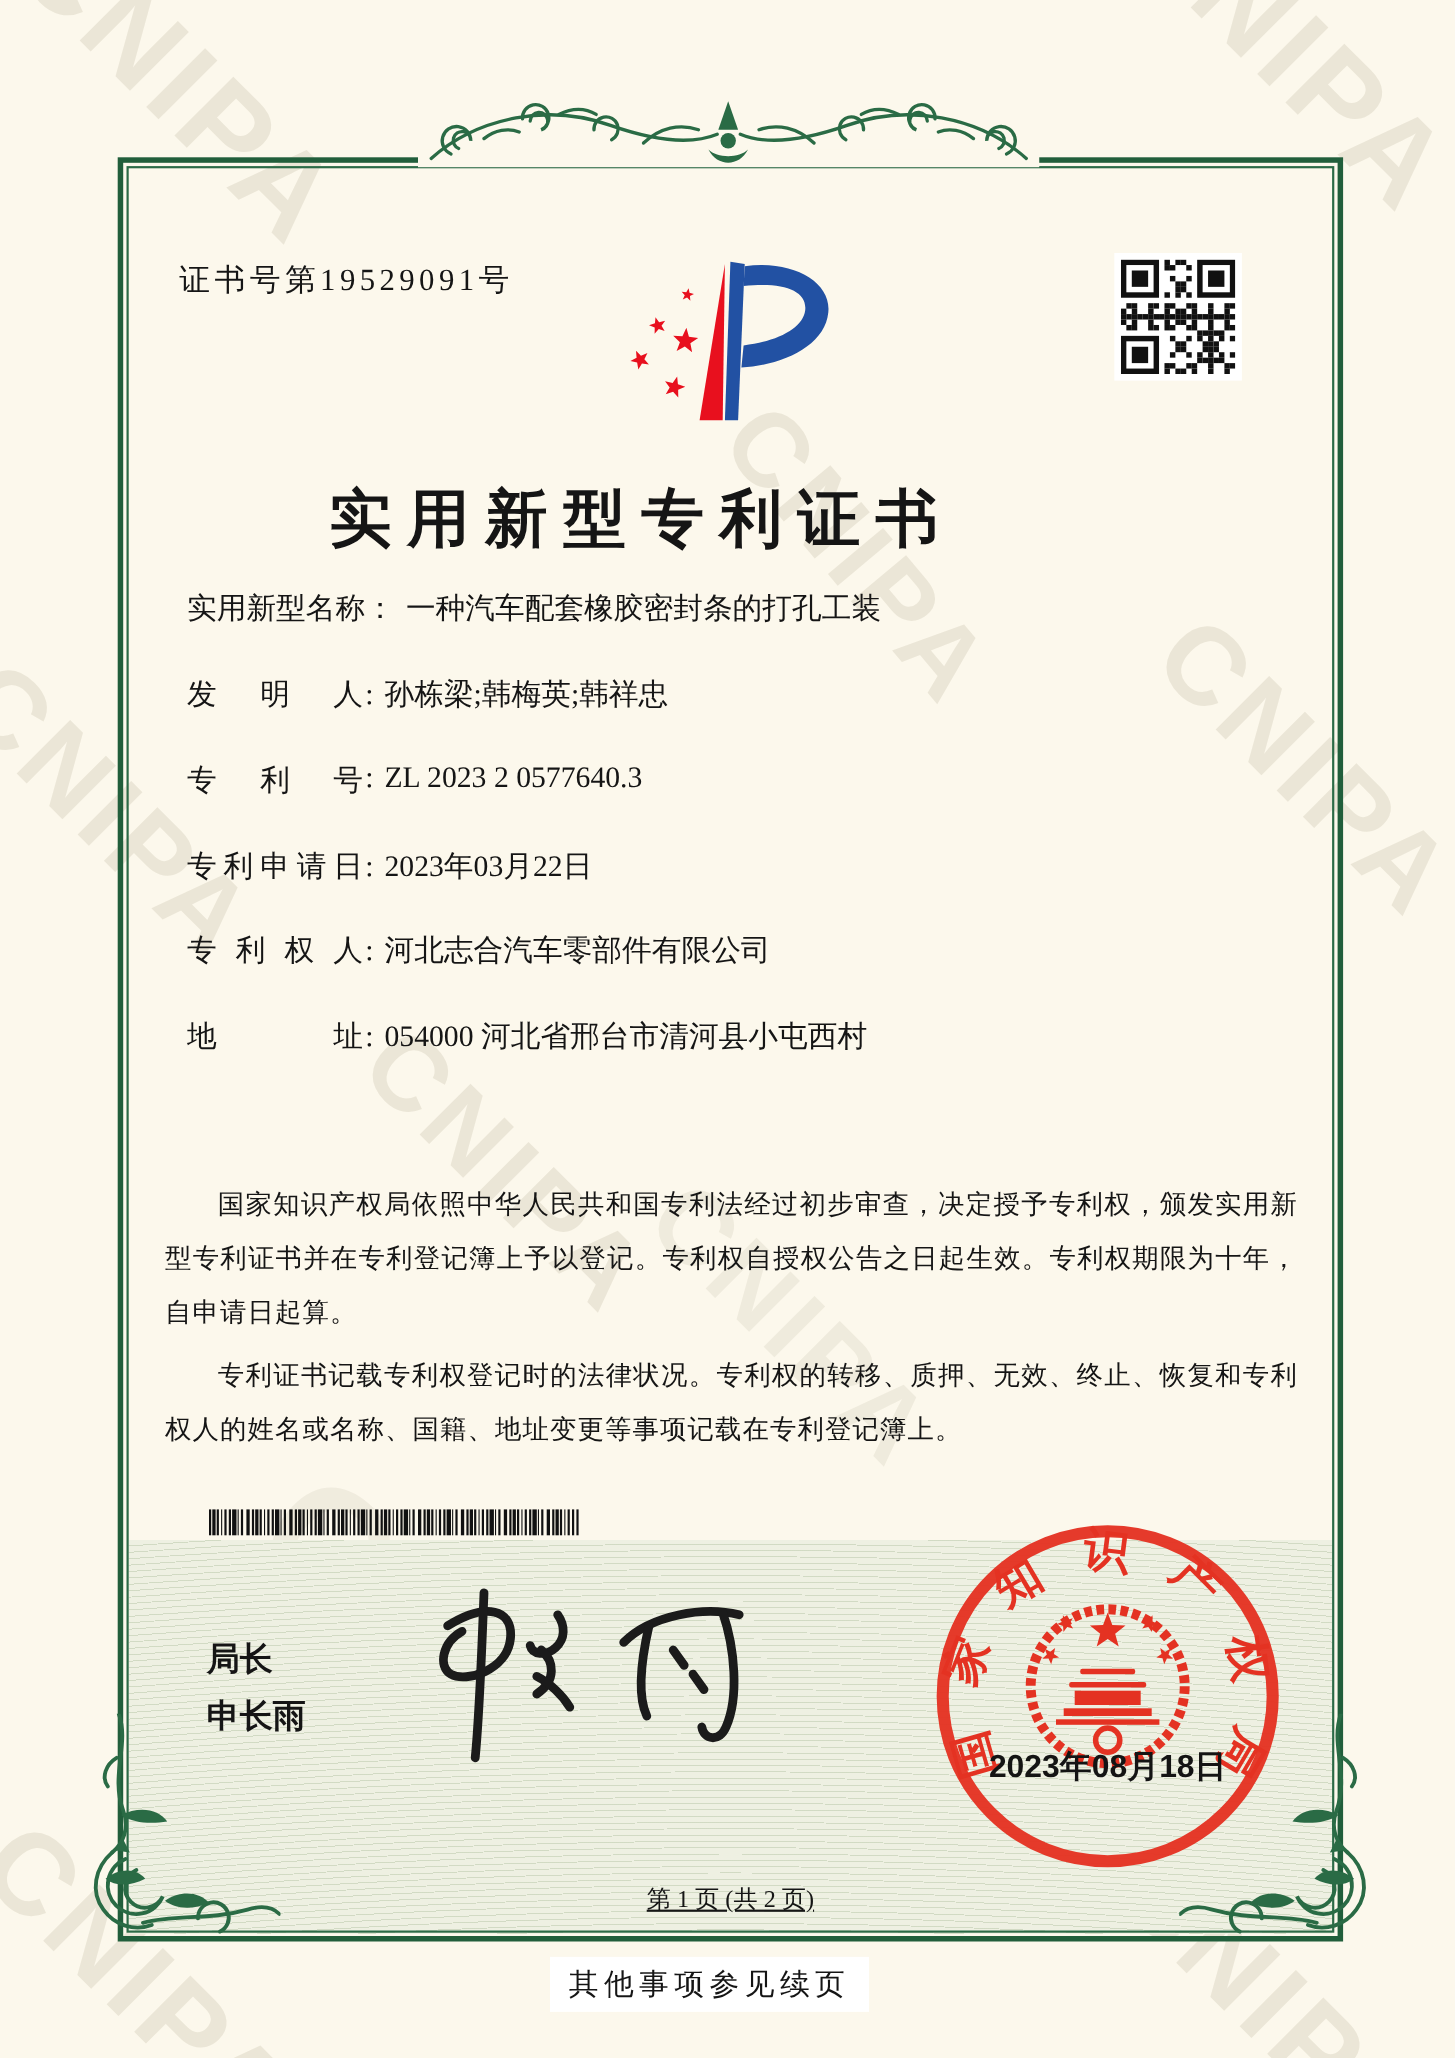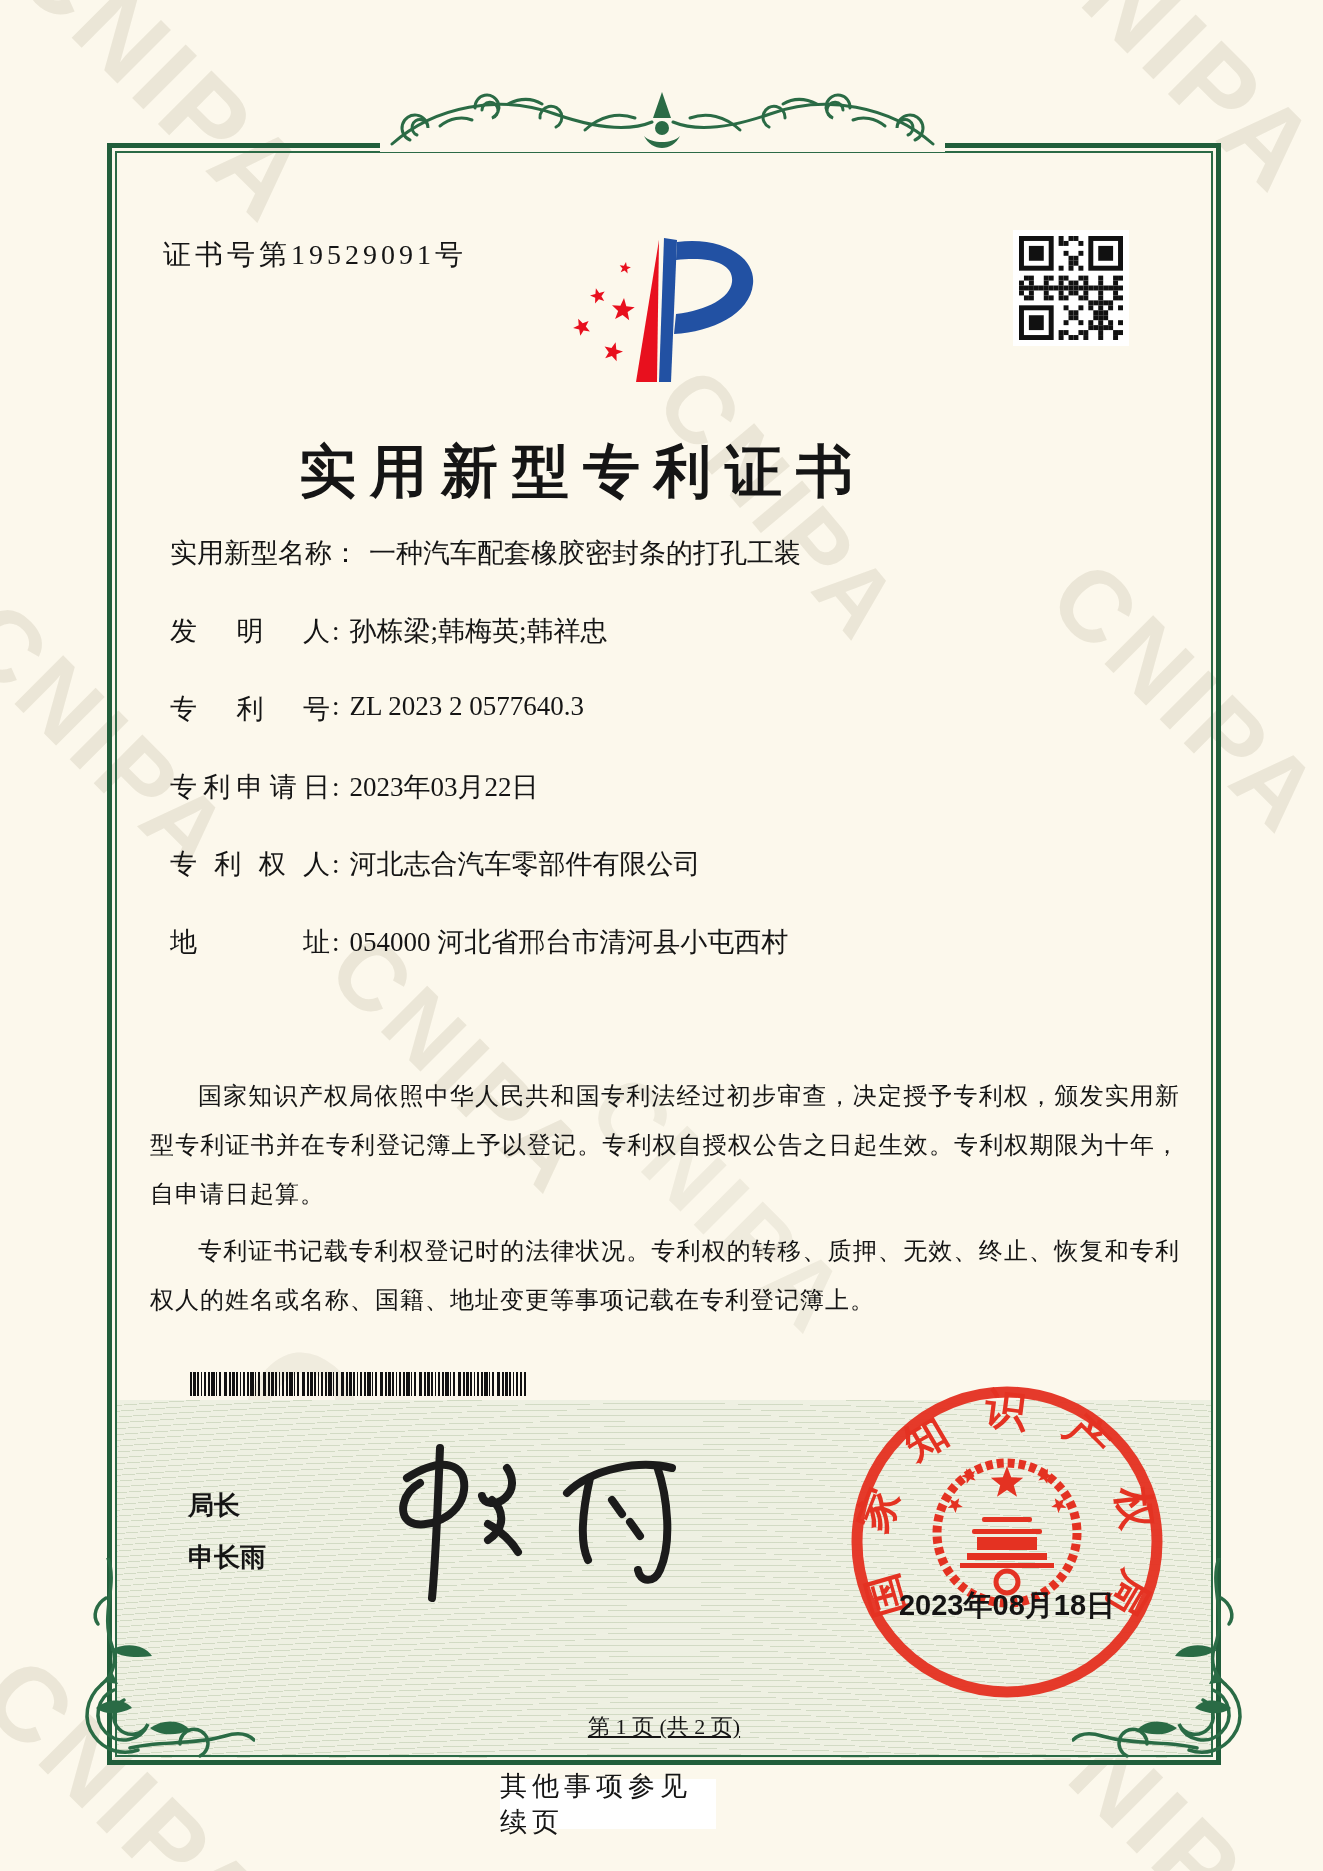--- a/index.html
+++ b/index.html
@@ -40,28 +40,28 @@
   .fcolon{display:inline-block;margin:0 10px 0 2px;}
   .fvalue{display:inline-block;text-align:center;}
   .grant2{position:absolute;left:663px;top:0;white-space:nowrap;}
   .paras{position:absolute;left:150px;top:1072px;width:1030px;z-index:4;}
   .paras p{
     margin:0 0 8px 0;font-size:24px;line-height:49px;text-indent:2em;
     text-align:justify;letter-spacing:1px;
   }
   .signer{
     position:absolute;left:188px;z-index:4;
-    font-family:"Liberation Sans","DejaVu Sans",sans-serif;font-weight:600;font-size:26px;
+    font-family:"Liberation Sans","DejaVu Sans",sans-serif;font-weight:600;font-size:30px;
   }
   .footer-page{
     position:absolute;left:107px;top:1712px;width:1114px;text-align:center;
     font-size:22px;z-index:4;text-decoration:underline;
   }
   .continuation{
-    position:absolute;left:500px;top:1779px;width:216px;height:50px;z-index:4;
+    position:absolute;left:500px;top:1779px;width:290px;height:50px;z-index:4;
     background:#ffffff;display:flex;align-items:center;justify-content:center;
     font-size:27px;letter-spacing:5px;
   }
   .qr-box{position:absolute;left:1013px;top:230px;width:116px;height:116px;background:#ffffff;z-index:4;}
   .qr-box svg{position:absolute;left:6px;top:6px;}
   .seal{position:absolute;left:848px;top:1383px;z-index:6;}
   .sig{position:absolute;left:372px;top:1438px;z-index:5;}
   .barcode{position:absolute;left:190px;top:1372px;z-index:4;}
   .logo{position:absolute;left:560px;top:222px;z-index:4;}
   .ornament-top{position:absolute;left:380px;top:78px;z-index:3;}

